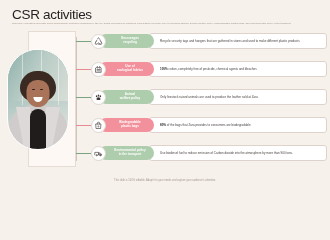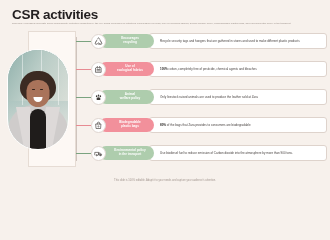--- a/index.html
+++ b/index.html
@@ -13,21 +13,21 @@
     position: relative;
     width: 330px; height: 186px;
     background: #f7f1ec;
   }
 
   
   .title {
     position: absolute;
     left: 12px; top: 7px;
     font-size: 13.5px;
-    font-weight: bold;
+    font-weight: normal;
     letter-spacing: -0.3px;
     color: #231f20;
   }
   .subtitle {
     position: absolute;
     left: 12px; top: 22px;
     width: 308px;
     font-size: 2.5px;
     line-height: 1.55;
     color: #9b8f88;

